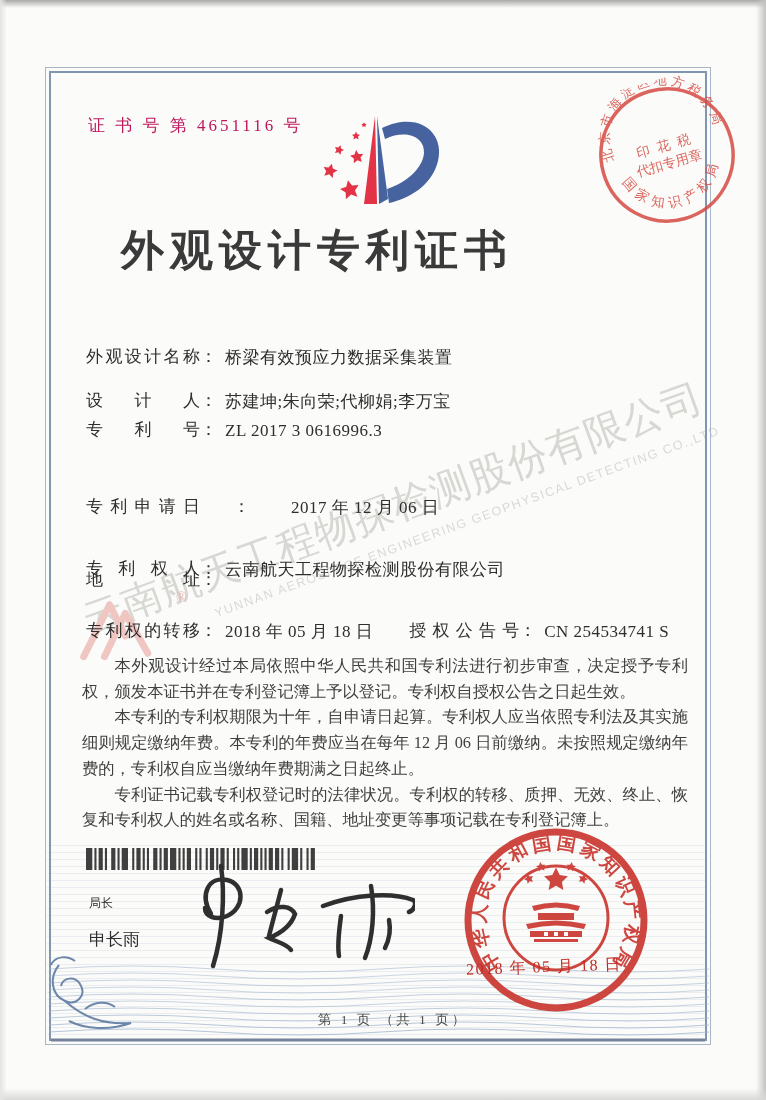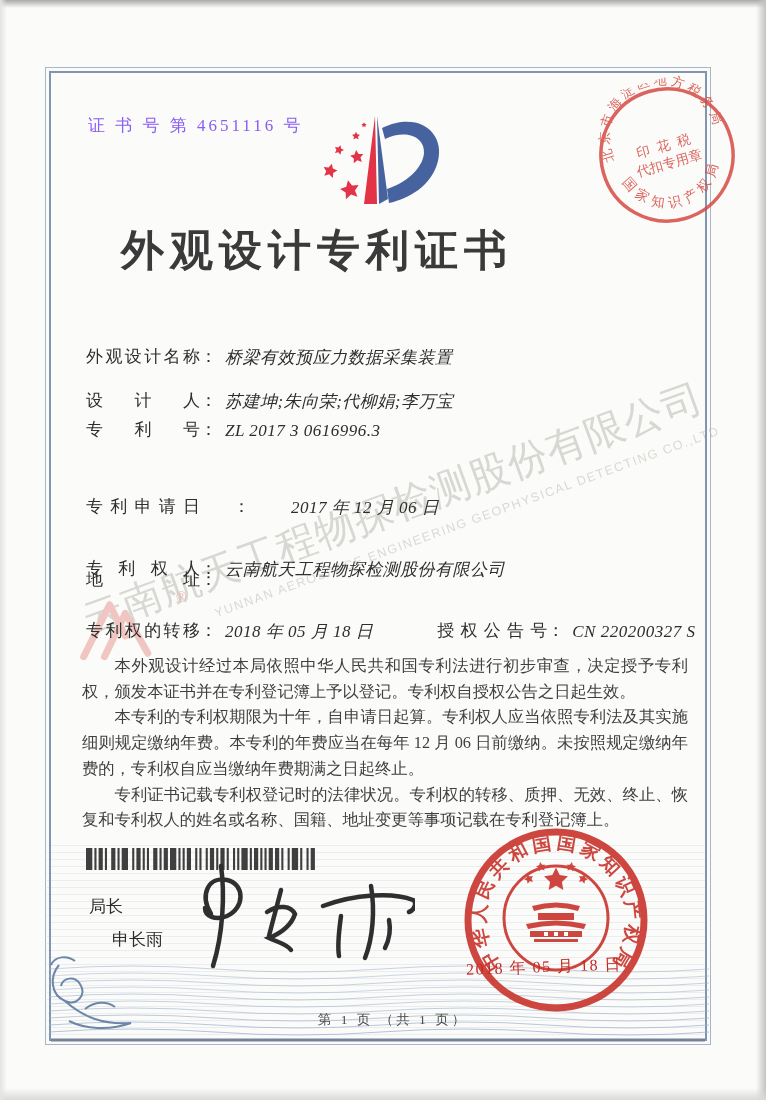--- a/index.html
+++ b/index.html
@@ -15,43 +15,43 @@
   .edge-left{position:absolute;left:0;top:0;width:7px;height:100%;z-index:9;
             background:linear-gradient(to right,#e4e4e2,rgba(255,255,255,0));}
   
   .frame{position:absolute;left:45px;top:67px;width:664px;height:976px;
          border:1px solid #a9b6c7;z-index:1;}
   .frame-inner{position:absolute;left:3px;top:3px;right:3px;bottom:3px;border:2px solid #8095af;}
   
   .texture{position:absolute;left:47px;top:845px;width:660px;height:196px;z-index:0;
            background:repeating-linear-gradient(to bottom,rgba(150,165,190,.16) 0 1px,transparent 1px 7px);}
   
-  .cert-no{position:absolute;left:88px;top:114px;font-size:17px;letter-spacing:3px;color:#8b5cf6;z-index:2;}
+  .cert-no{position:absolute;left:88px;top:114px;font-size:17px;letter-spacing:3px;color:#be185d;z-index:2;}
   .logo{position:absolute;left:280px;top:104px;width:200px;height:120px;z-index:2;}
   .title{position:absolute;left:45px;top:222px;width:544px;text-align:center;
          font-size:43px;font-weight:600;letter-spacing:6px;color:#3a3a3a;z-index:2;}
   
   .row{position:absolute;left:86px;font-size:17px;color:#2e2e2e;display:flex;z-index:2;}
   .lab{width:114px;flex:none;text-align:justify;text-align-last:justify;text-justify:inter-character;}
   .colon{flex:none;margin-right:8px;}
-  .val{letter-spacing:.5px;line-height:1.5;font-style:italic;}
+  .val{letter-spacing:.5px;line-height:1.5;}
   .r-name{top:345px;} .r-designer{top:389px;} .r-patno{top:418px;}
   .r-filing{top:495px;gap:33px;} .r-patentee{top:521px;margin-top:36px;} .r-addr{top:568px;}
   .r-grant{top:619px;} .r-addr .val{width:540px;}
-  .grant-no{margin-left:64px;display:flex;}
+  .grant-no{margin-left:36px;display:flex;}
   .grant-no .lab{width:110px;}
   
   .paras{position:absolute;left:82px;top:653px;width:606px;z-index:2;
          font-size:16.3px;line-height:1.58;text-align:justify;color:#404040;}
   .paras p{margin:0;text-indent:2em;}
   
   .barcode{position:absolute;left:86px;top:848px;width:250px;height:22px;overflow:hidden;z-index:2;}
   
-  .off-title{position:absolute;left:89px;top:895px;font-size:17px;z-index:2;}
-  .off-name{position:absolute;left:89px;top:928px;font-size:17px;z-index:2;margin-left:23px;}
+  .off-title{position:absolute;left:89px;top:895px;font-size:12px;z-index:2;}
+  .off-name{position:absolute;left:89px;top:928px;font-size:17px;z-index:2;}
   .signature{position:absolute;left:175px;top:860px;width:240px;height:115px;z-index:2;}
   
   .seal{position:absolute;left:458px;top:822px;width:196px;height:196px;z-index:3;opacity:.9;}
   .seal-date{position:absolute;left:466px;top:957px;font-size:16px;letter-spacing:1.5px;
              color:#c32a22;z-index:4;transform:rotate(-2deg);white-space:nowrap;}
   .tax-stamp{position:absolute;left:592px;top:80px;width:150px;height:150px;z-index:3;
              transform:rotate(-16deg);opacity:.82;}
   
   .wm{position:absolute;left:48px;top:400px;width:690px;height:280px;z-index:1;pointer-events:none;overflow:visible;}
   .wm-rot{position:absolute;left:8px;top:80px;width:680px;text-align:center;transform:rotate(-20deg);}
@@ -163,21 +163,21 @@
     <span class="lab">地址</span>
       <span class="colon">：</span>
   </div>
   <div class="row r-grant">
     <span class="lab">专利权的转移</span>
       <span class="colon">：</span>
     <span class="val">2018 年 05 月 18 日</span>
     <span class="grant-no">
       <span class="lab">授权公告号</span>
         <span class="colon">：</span>
-      <span class="val">CN 220200327 S</span>
+      <span class="val">CN 254534741 S</span>
     </span>
   </div>
 
   <div class="paras">
     <p>本外观设计经过本局依照中华人民共和国专利法进行初步审查，决定授予专利权，颁发本证书并在专利登记簿上予以登记。专利权自授权公告之日起生效。</p>
     <p>本专利的专利权期限为十年，自申请日起算。专利权人应当依照专利法及其实施细则规定缴纳年费。本专利的年费应当在每年 12 月 06 日前缴纳。未按照规定缴纳年费的，专利权自应当缴纳年费期满之日起终止。</p>
     <p>专利证书记载专利权登记时的法律状况。专利权的转移、质押、无效、终止、恢复和专利权人的姓名或名称、国籍、地址变更等事项记载在专利登记簿上。</p>
   </div>
 
   <div class="barcode">

